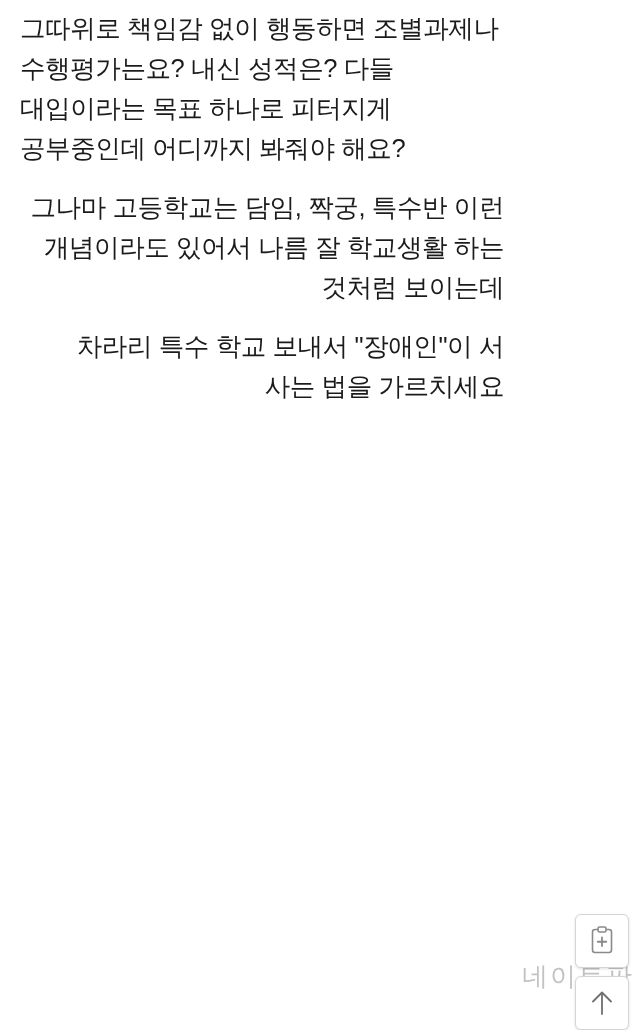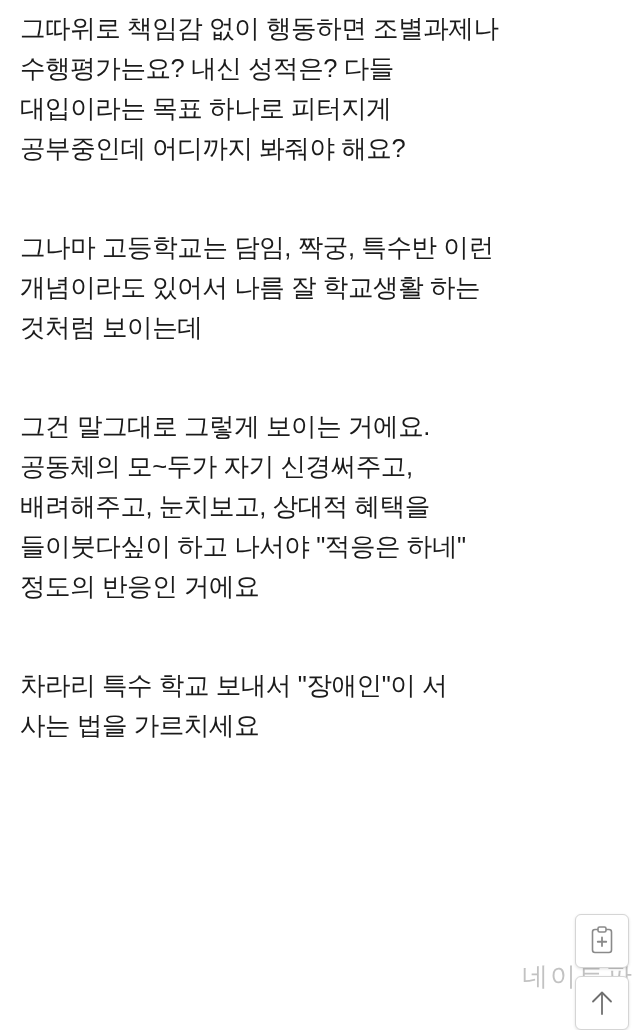--- a/index.html
+++ b/index.html
@@ -33,21 +33,22 @@
   .para {
     font-size: 25.5px;
     line-height: 40px;
     color: #1b1b1b;
     letter-spacing: -0.4px;
     margin: 0;
     white-space: pre-wrap;
     word-break: keep-all;
   }
   .para + .para {
-    margin-top: 59px;
+    margin-top: 19px;
+    text-align: right;
   }
   
   .fab-stack {
     position: absolute;
     right: 10px;
     bottom: 0;
     width: 56px;
     display: flex;
     flex-direction: column;
     align-items: center;
@@ -81,21 +82,20 @@
   }
 </style>
 </head>
 <body>
 
 <div class="page">
 
   <div class="article">
     <p class="para">그따위로 책임감 없이 행동하면 조별과제나 수행평가는요? 내신 성적은? 다들 대입이라는 목표 하나로 피터지게 공부중인데 어디까지 봐줘야 해요?</p>
     <p class="para">그나마 고등학교는 담임, 짝궁, 특수반 이런 개념이라도 있어서 나름 잘 학교생활 하는 것처럼 보이는데</p>
-    <p class="para">그건 말그대로 그렇게 보이는 거에요. 공동체의 모~두가 자기 신경써주고, 배려해주고, 눈치보고, 상대적 혜택을 들이붓다싶이 하고 나서야 "적응은 하네" 정도의 반응인 거에요</p>
     <p class="para">차라리 특수 학교 보내서 "장애인"이 서 사는 법을 가르치세요</p>
   </div>
 
   <div class="watermark">네이트판</div>
 
   <div class="fab-stack">
     <div class="fab">
       <span>
         <svg width="26" height="30" viewBox="0 0 26 30" fill="none" xmlns="http://www.w3.org/2000/svg">
           <rect x="3.5" y="3.5" width="19" height="23" rx="2.5" stroke="#8a8a8a" stroke-width="1.6"></rect>

